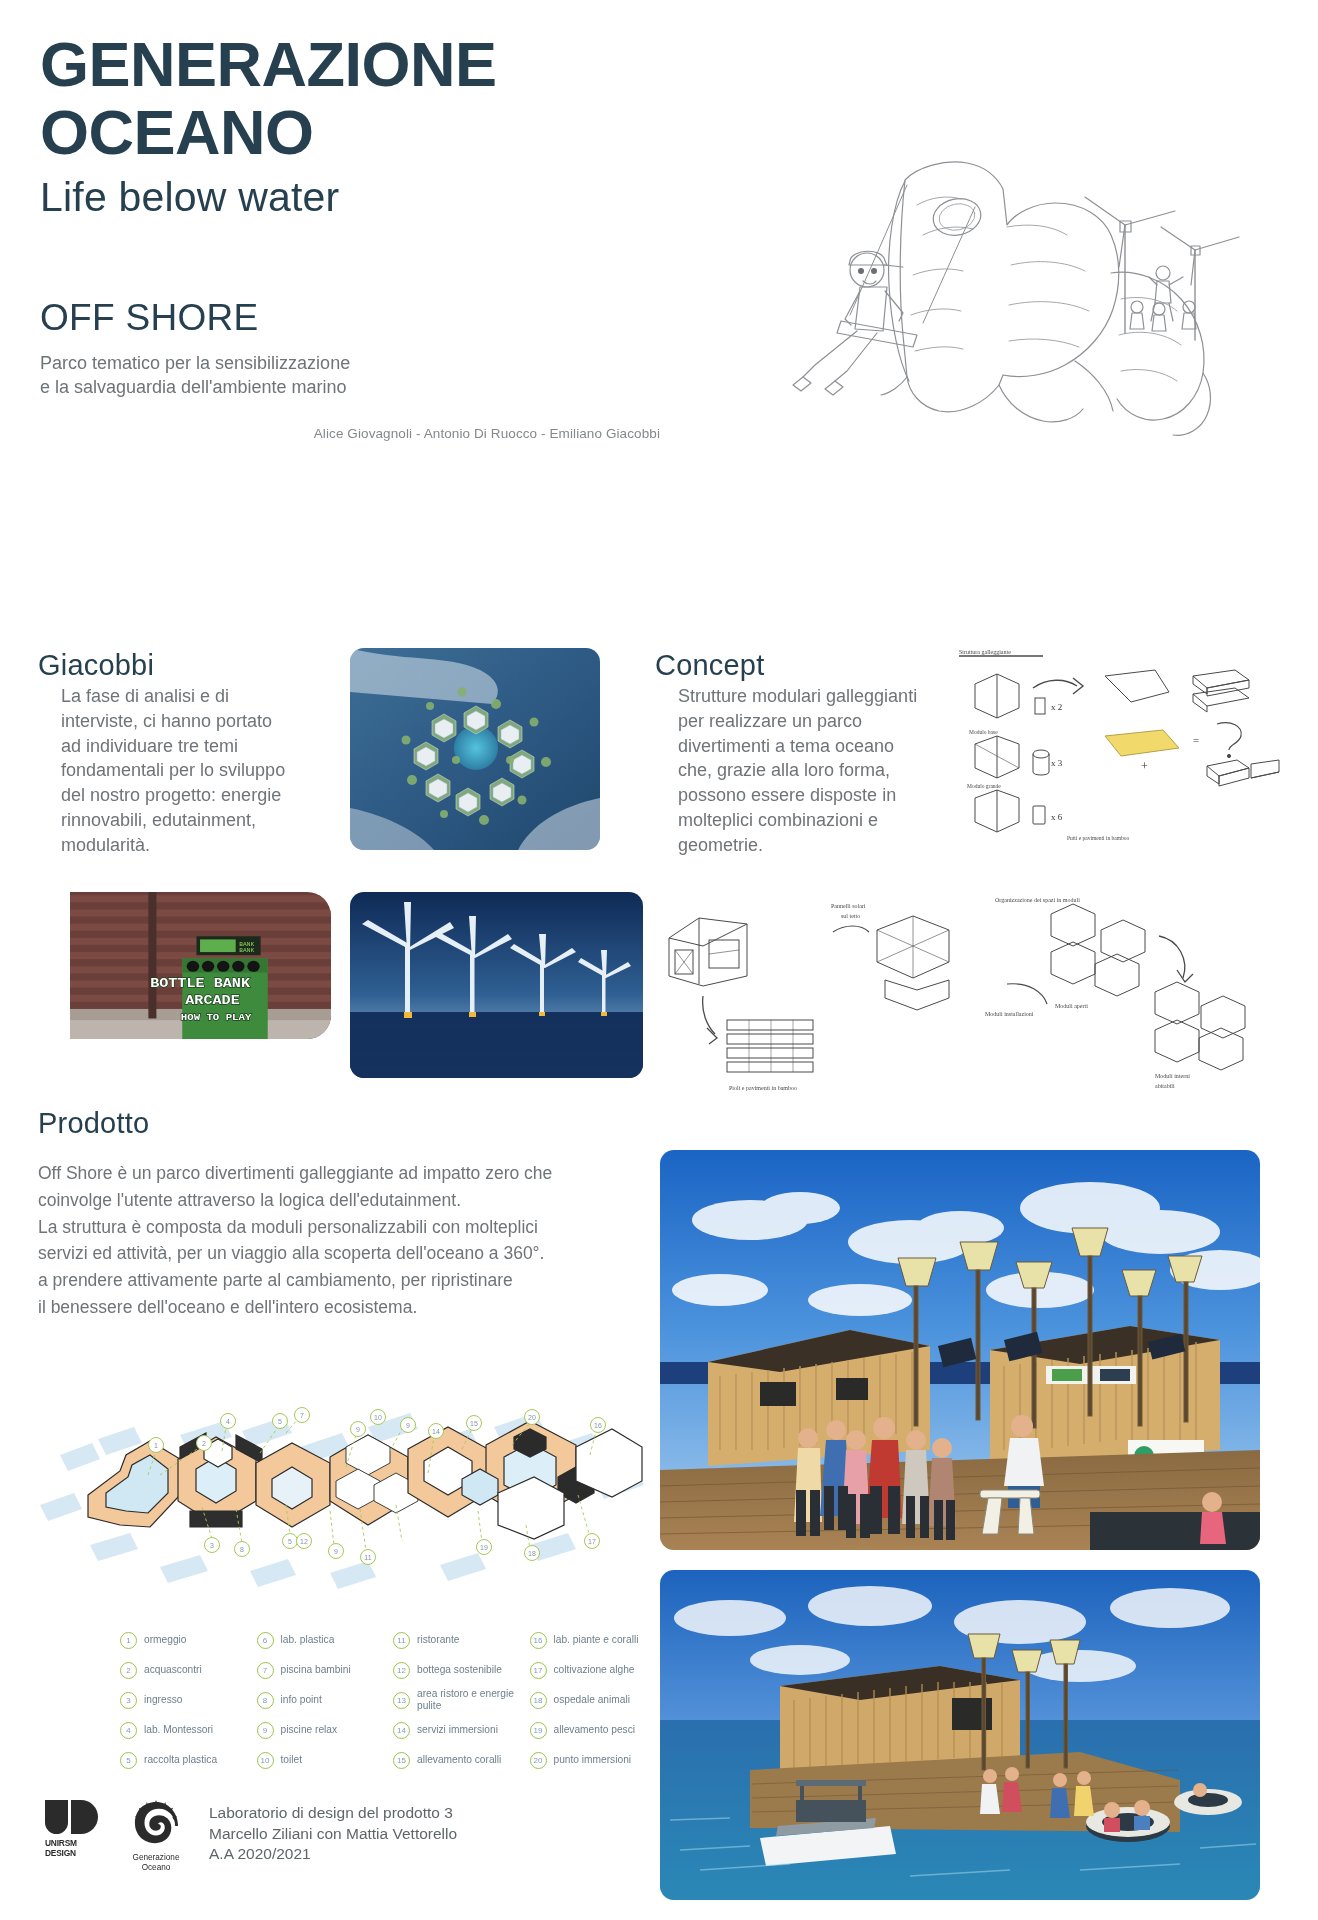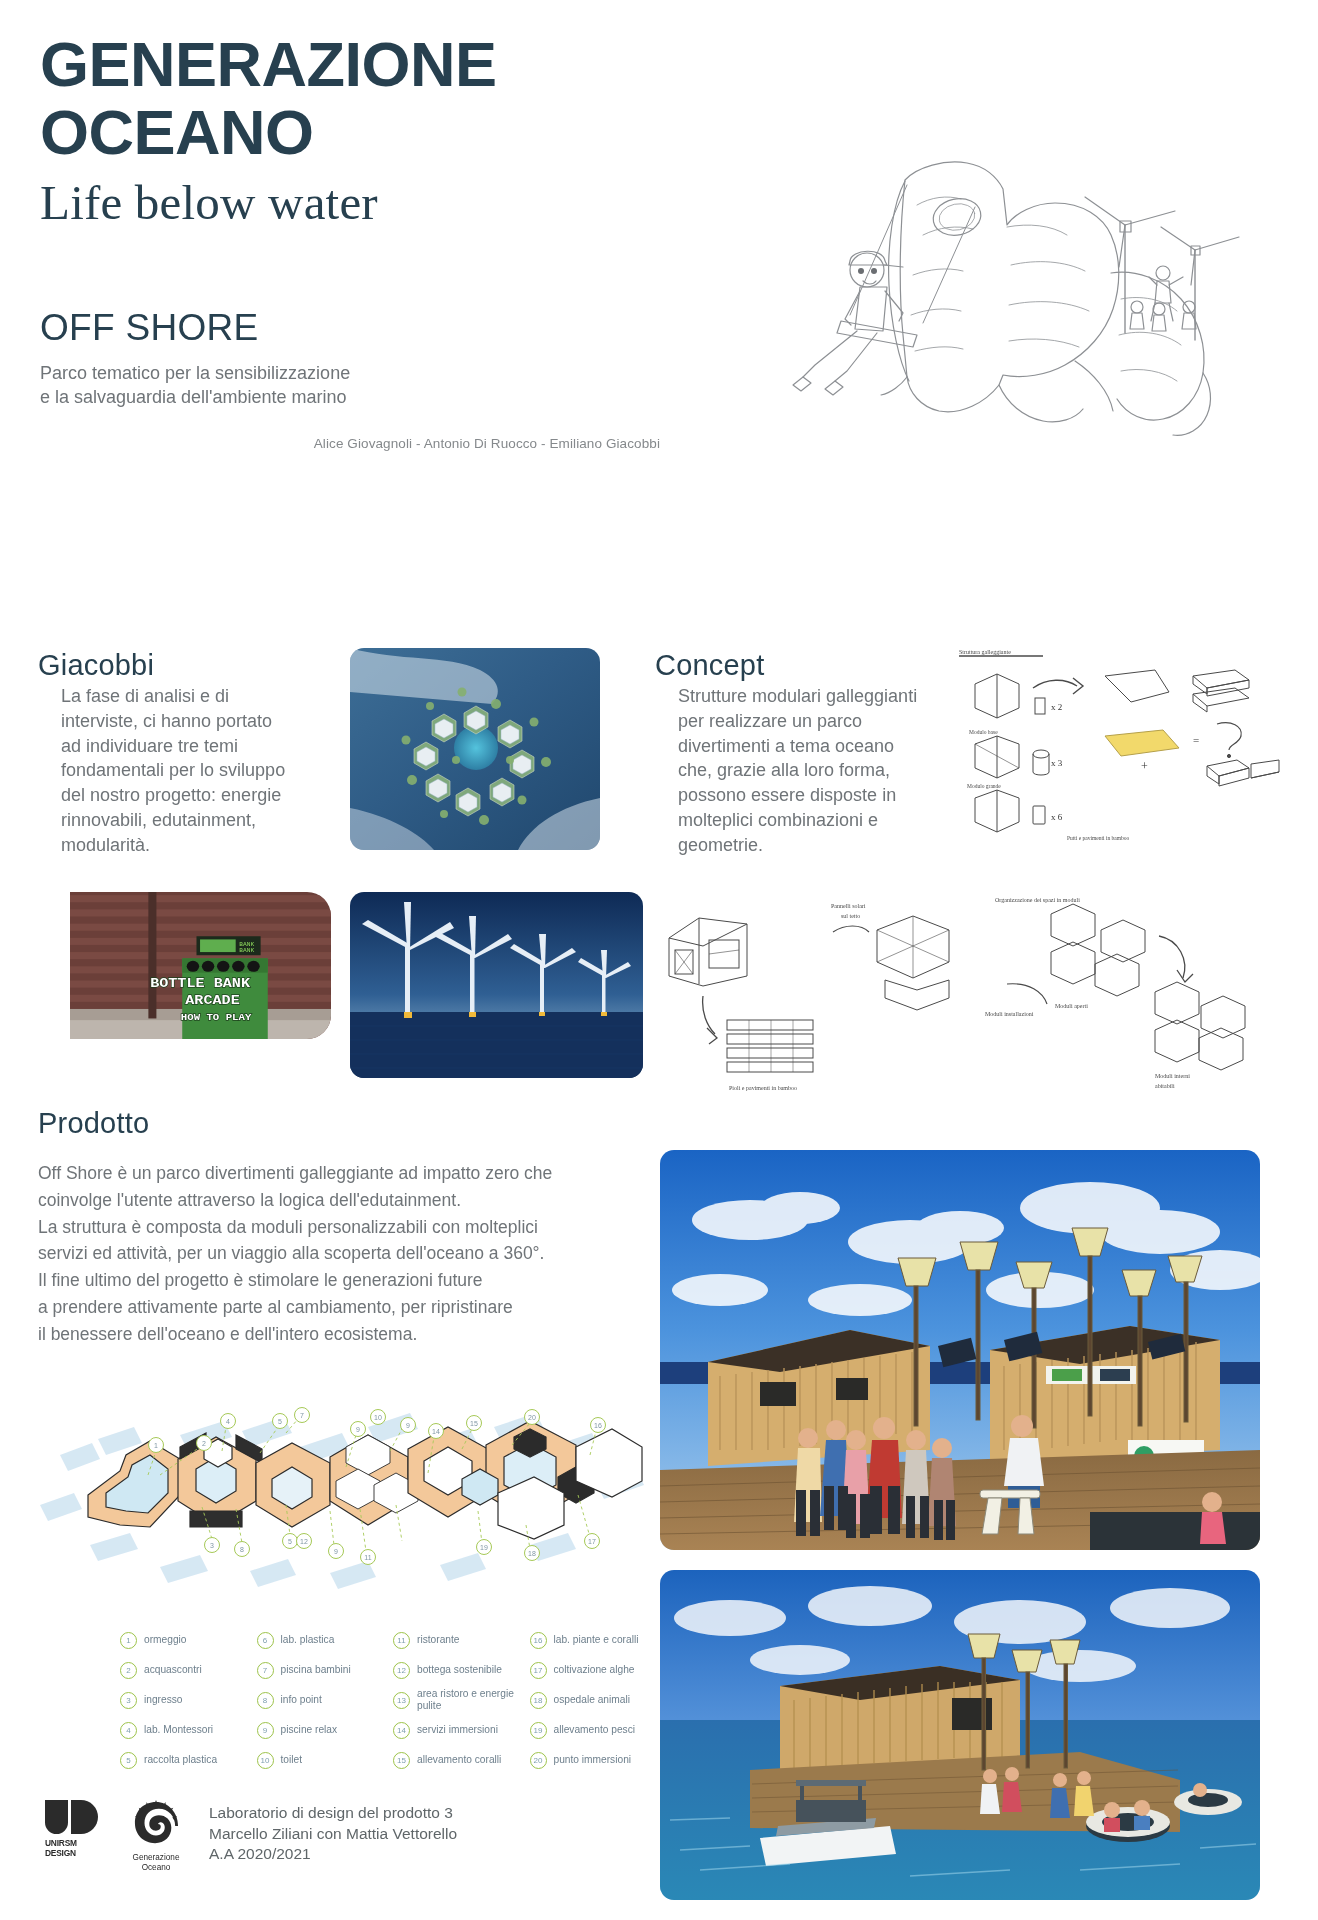--- a/index.html
+++ b/index.html
@@ -13,22 +13,22 @@
   }
   .poster { position: relative; width: 1318px; height: 1920px; padding: 0; }
 
   
   .header { position: absolute; left: 40px; top: 30px; width: 620px; }
   .title-main {
     font-size: 63px; font-weight: bold; line-height: 1.08;
     letter-spacing: -0.5px; color: #27404f;
   }
   .title-sub {
-    font-size: 49px; font-weight: 300; color: #27404f;
-    margin-top: 8px; letter-spacing: 0.2px; font-family: Liberation Serif, serif;
+    font-size: 41px; font-weight: 300; color: #27404f;
+    margin-top: 8px; letter-spacing: 0.2px;
   }
   .proj-title {
     font-size: 37px; font-weight: 300; color: #27404f;
     margin-top: 76px; letter-spacing: 0.3px;
   }
   .proj-desc {
     font-size: 18px; font-weight: 300; color: #6f7478;
     line-height: 1.35; margin-top: 12px;
   }
   .authors {
@@ -501,21 +501,20 @@
       </g>
     </svg>
   </div>
 
   <div class="prodotto-head sec-head">Prodotto</div>
   <div class="prodotto-body">
     <div>Off Shore è un parco divertimenti galleggiante ad impatto zero che</div>
     <div>coinvolge l'utente attraverso la logica dell'edutainment.</div>
     <div>La struttura è composta da moduli personalizzabili con molteplici</div>
     <div>servizi ed attività, per un viaggio alla scoperta dell'oceano a 360°.</div>
-    <div>Il fine ultimo del progetto è stimolare le generazioni future</div>
     <div>a prendere attivamente parte al cambiamento, per ripristinare</div>
     <div>il benessere dell'oceano e dell'intero ecosistema.</div>
   </div>
 
   <div class="plan">
     <svg viewBox="0 0 630 240" xmlns="http://www.w3.org/2000/svg">
 
       <g fill="#cfe4f2" opacity="0.85">
         <path d="M30 70 L62 58 L70 74 L38 86 Z"></path>
           <path d="M68 54 L104 42 L112 58 L76 70 Z"></path>

